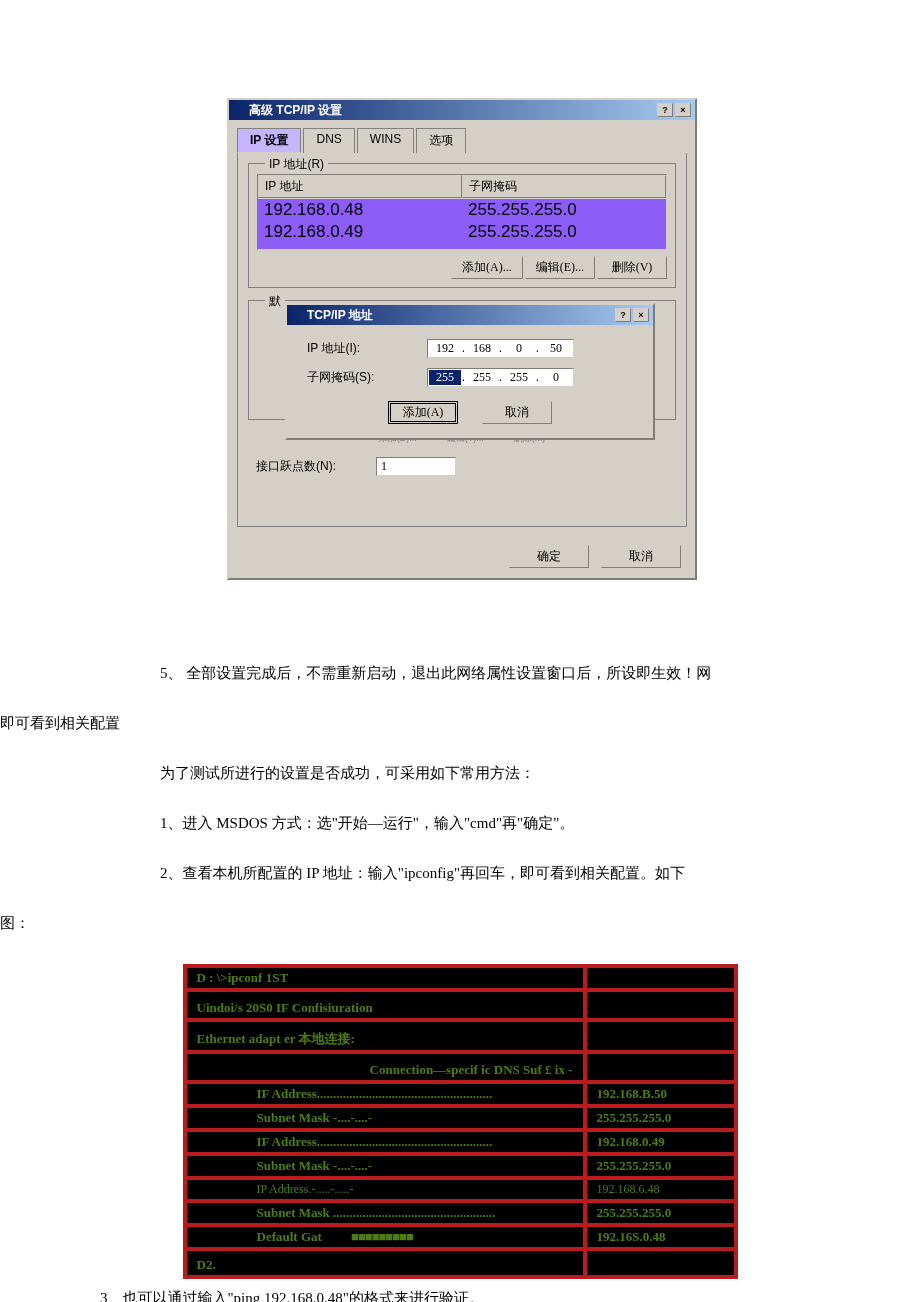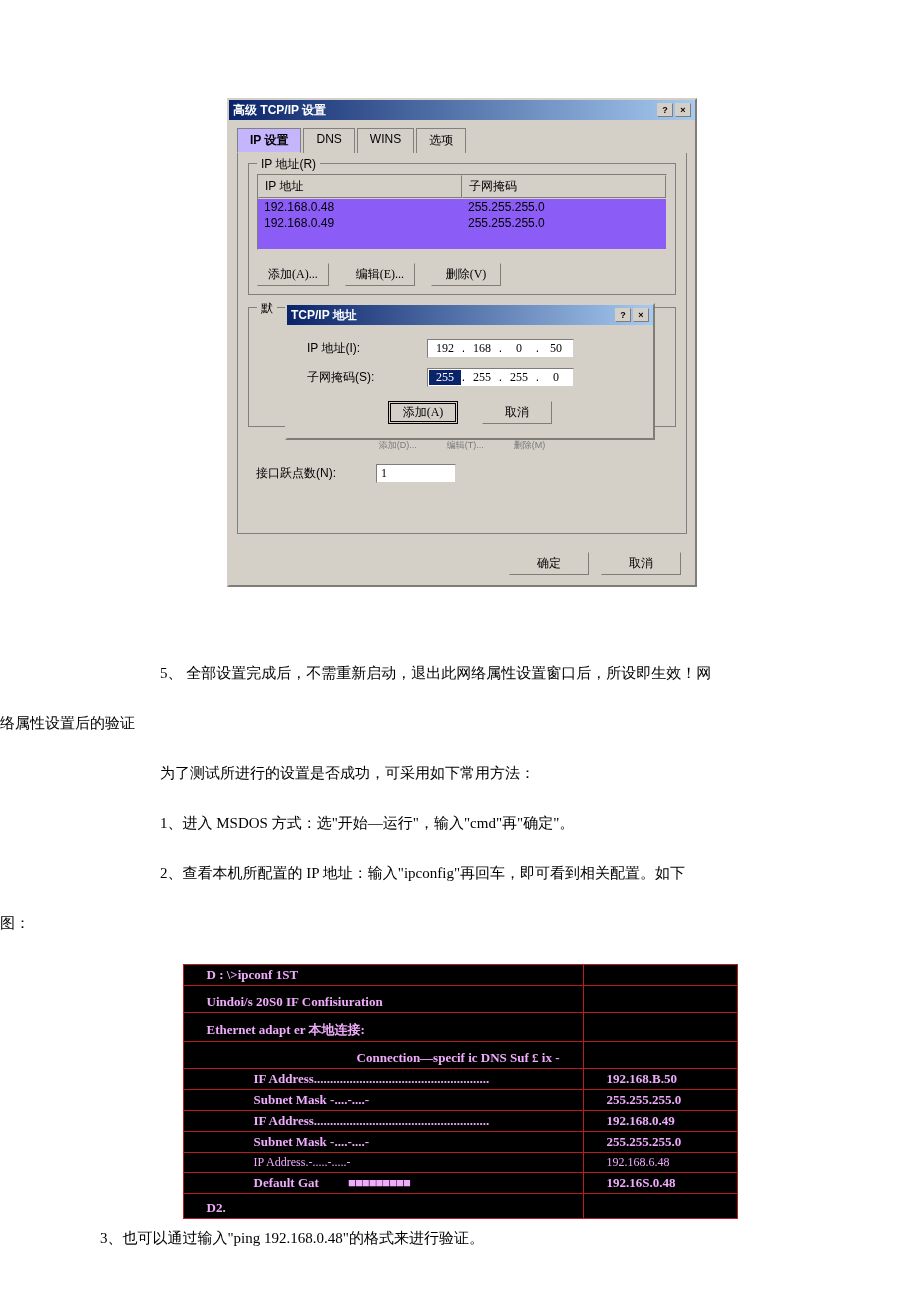--- a/index.html
+++ b/index.html
@@ -1,45 +1,45 @@
 <!DOCTYPE html>
 <html><head>
   <meta charset="utf-8">
   <style>
     * { box-sizing: border-box; margin: 0; padding: 0; }
     body { font-family: "SimSun", "宋体", serif; font-size: 14px; background: #fff; width: 920px; }
     
     
     .window { position: absolute; background: #d4d0c8; border: 2px outset #d4d0c8; font-family: "SimSun", Tahoma, sans-serif; font-size: 12px; }
     .titlebar { background: linear-gradient(to right, #0a246a, #a6caf0); color: #fff; padding: 2px 4px; display: flex; align-items: center; justify-content: space-between; height: 20px; }
-    .titlebar-text { font-weight: bold; }
+    .titlebar-text { font-weight: bold; margin-left: 16px; }
     .titlebar-buttons { display: flex; gap: 2px; }
     .titlebar-btn { width: 16px; height: 14px; background: #d4d0c8; border: 1px outset #d4d0c8; font-size: 9px; font-weight: bold; text-align: center; line-height: 12px; cursor: pointer; color: #000; font-family: Arial; }
     
     
     .tabs { display: flex; margin: 8px 8px 0; }
     .tab { padding: 3px 12px; border: 1px solid #808080; border-bottom: none; background: #d4d0c8; margin-right: 2px; cursor: pointer; font-size: 12px; }
     .tab.active { background: #c4b5fd; border-bottom: 1px solid #d4d0c8; position: relative; z-index: 2; font-weight: bold; }
     
     .tab-content { margin: 0 8px 8px; border: 1px solid #808080; border-top: none; padding: 10px; background: #d4d0c8; }
     
     
     .fieldset { border: 1px solid #808080; padding: 10px 8px 8px; margin-bottom: 12px; position: relative; }
-    .fieldset-label { position: absolute; top: -8px; left: 8px; background: #d4d0c8; padding: 0 4px; font-size: 12px; }
+    .fieldset-label { position: absolute; top: -8px; left: 16px; background: #d4d0c8; padding: 0 4px; font-size: 12px; }
     
     
     .listbox { background: #8b5cf6; border: 1px inset #d4d0c8; }
     .listbox-header { display: flex; border-bottom: 1px solid #d4d0c8; }
     .listbox-header-cell { flex: 1; padding: 2px 6px; background: #d4d0c8; border: 1px outset #d4d0c8; font-size: 12px; }
     .listbox-body { min-height: 50px; }
     .listbox-row { display: flex; padding: 1px 0; }
-    .listbox-cell { flex: 1; padding: 0 6px; font-size: 12px; font-family: Tahoma, sans-serif; }
-    
-    
-    .btn-row { display: flex; gap: 16px; margin-top: 13px; }
+    .listbox-cell { flex: 1; padding: 0 6px; font-size: 17px; font-family: Tahoma, sans-serif; }
+    
+    
+    .btn-row { display: flex; justify-content: flex-end; gap: 2px; margin-top: 6px; }
     .btn { padding: 2px 10px; border: 1px outset #d4d0c8; background: #d4d0c8; cursor: pointer; font-size: 12px; font-family: "SimSun", Tahoma; min-width: 70px; }
     
     
     .inner-dialog { position: absolute; top: 203px; left: 56px; width: 370px; background: #d4d0c8; border: 2px outset #d4d0c8; z-index: 10; }
     .inner-body { padding: 14px 20px; }
     .form-row { display: flex; align-items: center; margin-bottom: 10px; }
     .form-label { width: 120px; font-size: 12px; }
     .ip-input { display: flex; border: 1px inset #d4d0c8; background: #fff; padding: 1px; }
     .ip-octet { width: 32px; border: none; text-align: center; font-size: 12px; font-family: Tahoma; outline: none; }
     .ip-octet.selected { background: #0a246a; color: #fff; }
@@ -52,21 +52,21 @@
     
     .ghost-btns { display: flex; justify-content: center; gap: 30px; font-size: 9px; color: #7a7a7a; text-align: center; margin-top: 4px; }
     
     
     .doc { margin: 40px 130px 0; line-height: 2.8; font-size: 15px; }
     .doc p { margin-bottom: 8px; text-indent: 2em; }
     .doc .no-indent { text-indent: 0; margin-left: 0; }
     
     
     .terminal { margin: 20px auto 10px; width: 555px; border-collapse: collapse; }
-    .terminal td { background: #000; color: #f0abfc; font-family: "Times New Roman", serif; font-weight: bold; font-size: 13px; padding: 2px 23px; vertical-align: top; border: 1px solid #b91c1c; }
+    .terminal td { background: #000; color: #4d7c0f; font-family: "Times New Roman", serif; font-weight: bold; font-size: 13px; padding: 2px 10px; vertical-align: top; border: 4px solid #b91c1c; }
     .terminal .col1 { width: 400px; }
     .terminal .indent1 { padding-left: 50px; text-align: right; }
     .terminal .indent2 { padding-left: 70px; }
     .terminal .normal { font-weight: normal; font-size: 12px; font-family: Tahoma; }
     
     .blocks { display:inline-block; letter-spacing: -1px; }
   </style>
 </head>
 <body>
 
@@ -171,21 +171,21 @@
         <button class="btn" style="border:1px solid #000; outline:1px solid #000; outline-offset:-3px;">添加(A)</button>
         <button class="btn">取消</button>
       </div>
     </div>
   </div>
 </div>
 
 <div style="height:612px;"></div>
 <div class="doc">
   <p>5、 全部设置完成后，不需重新启动，退出此网络属性设置窗口后，所设即生效！网</p>
-  <p class="no-indent" style="margin-left:-130px; text-indent:0;">络属性设置后的验证</p>
+  <p class="no-indent" style="margin-left:-130px; text-indent:0;">即可看到相关配置</p>
   <p>为了测试所进行的设置是否成功，可采用如下常用方法：</p>
   <p>1、进入 MSDOS 方式：选"开始—运行"，输入"cmd"再"确定"。</p>
   <p>2、查看本机所配置的 IP 地址：输入"ipconfig"再回车，即可看到相关配置。如下</p>
   <p class="no-indent" style="margin-left:-130px;">图：</p>
 </div>
 
 <table class="terminal">
   <tbody>
       <tr>
         <td class="col1">D : \&gt;ipconf 1ST</td>
@@ -217,20 +217,24 @@
       </tr>
   <tr>
         <td class="col1 indent2">Subnet Mask -....-....-</td>
         <td>255.255.255.0</td>
       </tr>
   <tr>
         <td class="col1 indent2 normal">IP Address.-.....-.....-</td>
         <td class="normal">192.168.6.48</td>
       </tr>
   <tr>
+        <td class="col1 indent2">Subnet Mask ..................................................</td>
+        <td>255.255.255.0</td>
+      </tr>
+  <tr>
         <td class="col1 indent2"><span>Default Gat</span>&nbsp;&nbsp;&nbsp;&nbsp;&nbsp;&nbsp;&nbsp;&nbsp;&nbsp;<span class="blocks">■■■■■■■■■</span></td>
         <td>192.16S.0.48</td>
       </tr>
   <tr>
         <td class="col1" style="padding-top:6px;">D2.</td>
         <td></td>
       </tr>
 </tbody>
   </table>
 

